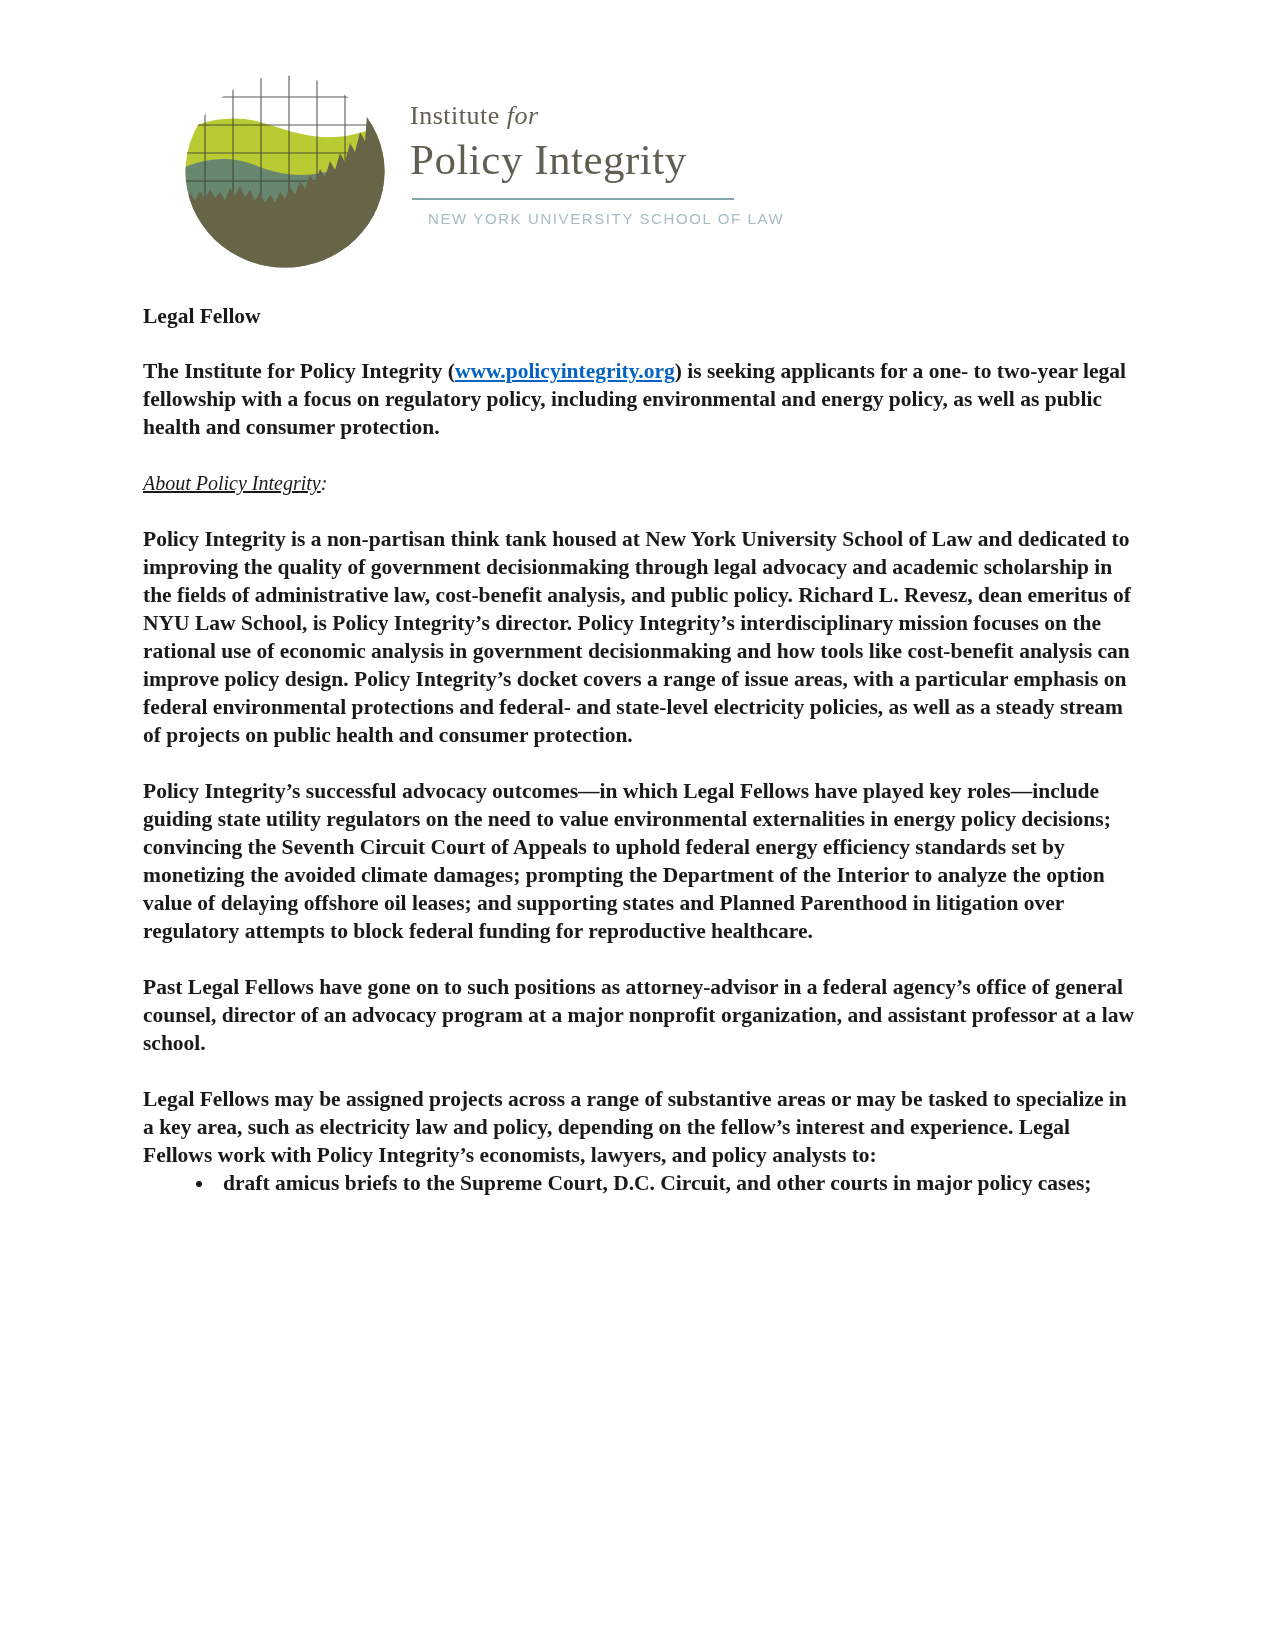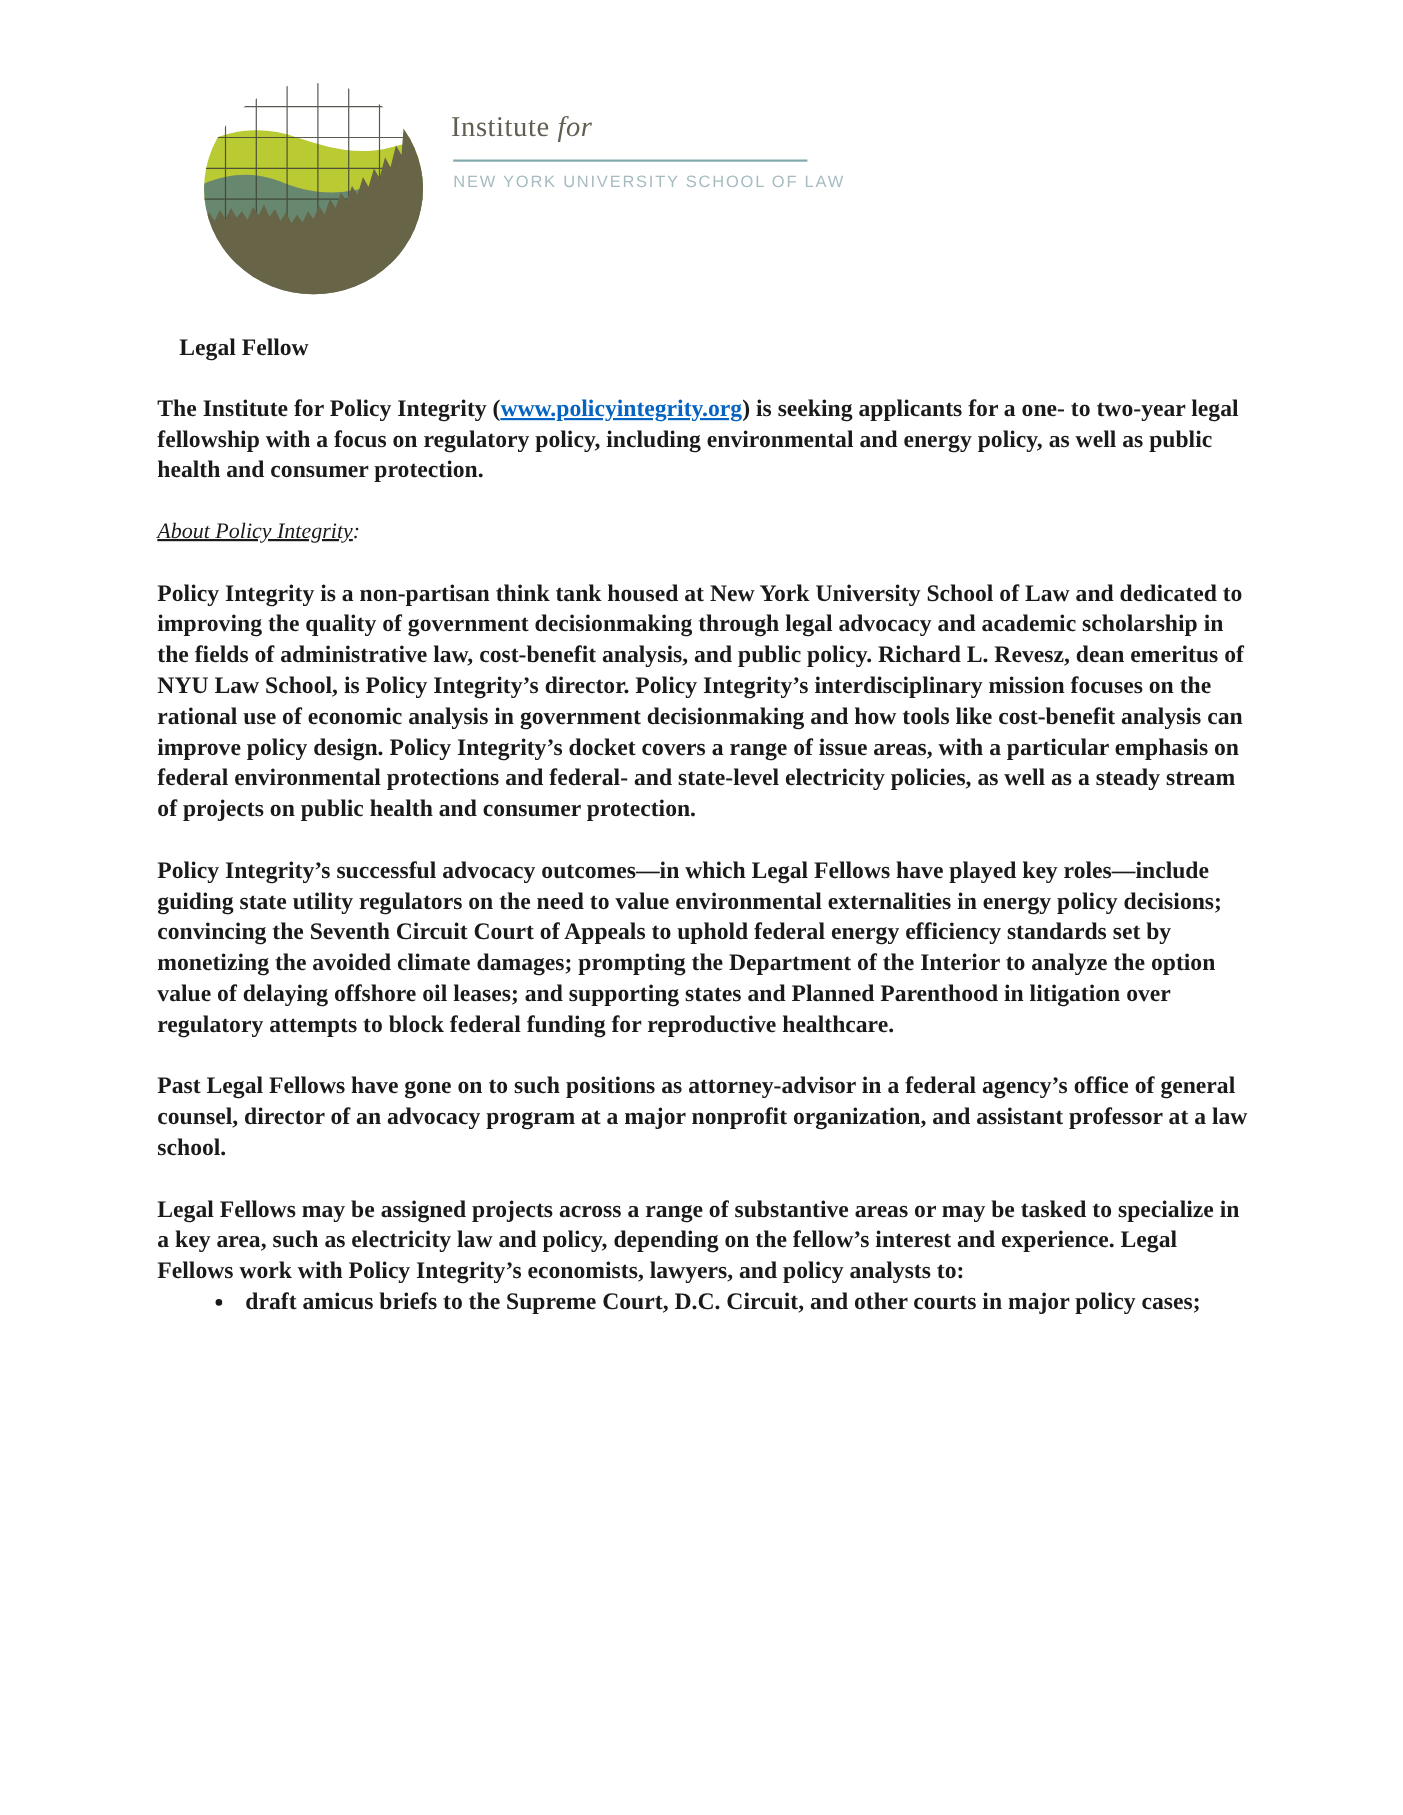--- a/index.html
+++ b/index.html
@@ -24,25 +24,25 @@
   }
   .logo-line1 .it { font-style: italic; margin-left: 7px; }
   .logo-line2 {
     font-size: 43px; color: #615e52; letter-spacing: 0.5px;
     margin-top: 4px; font-family: "Liberation Serif", serif;
   }
   .logo-divider { width: 322px; height: 2px; background: #82a7ac; margin: 14px 0 10px 2px; }
   .logo-tagline {
     font-family: "Liberation Sans", sans-serif;
     font-size: 15px; color: #a6bcc1; letter-spacing: 1.6px;
-    margin-left: 2px; white-space: nowrap;
+    margin-left: 18px; white-space: nowrap;
   }
   
   .doc-body { margin-top: 36px; width: 994px; }
-  .doc-title { font-size: 21.5px; font-weight: bold; margin-left: 20px; }
+  .doc-title { font-size: 21.5px; font-weight: bold; }
   p.para { font-size: 21.5px; line-height: 28px; margin-top: 28px; text-align: left; font-weight: bold; }
   .section-heading { font-size: 20px; line-height: 28px; margin-top: 28px; font-style: italic; font-family: Liberation Serif, serif; }
   .section-heading .u { text-decoration: underline; }
   a.doclink { color: #0563c1; text-decoration: underline; cursor: pointer; }
   ul.bullets { margin: 0 0 0 72px; padding: 0; font-weight: bold; }
   ul.bullets li {
     font-size: 21.5px; line-height: 28px;
     list-style-type: disc; padding-left: 8px;
   }
 </style>
@@ -85,20 +85,21 @@
           L 85 120 L 90 127 L 95 117 L 100 124 L 105 112 L 110 120 L 115 106 L 120 114 L 125 100
           L 130 108 L 135 94 L 140 102 L 145 86 L 150 95 L 155 78 L 160 87 L 165 68 L 170 77
           L 175 57 L 180 66 L 182 40 L 185 33 L 188 48 L 191 42 L 194 55 L 197 50 L 200 62 L 205 70
           L 205 200 L -5 200 Z"></path>
       </g>
     </svg>
     <div class="logo-text">
       <div class="logo-line1">
         <span>Institute</span><span class="it">for</span>
       </div>
+      <div class="logo-line2">Policy Integrity</div>
       <div class="logo-divider"></div>
       <div class="logo-tagline">NEW YORK UNIVERSITY SCHOOL OF LAW</div>
     </div>
   </div>
 
   <div class="doc-body">
 
     <div class="doc-title">Legal Fellow</div>
 
     <p class="para"><span>The Institute for Policy Integrity (</span><a class="doclink">www.policyintegrity.org</a><span>) is seeking applicants for a one- to two-year legal fellowship with a focus on regulatory policy, including environmental and energy policy, as well as public health and consumer protection.</span></p>

